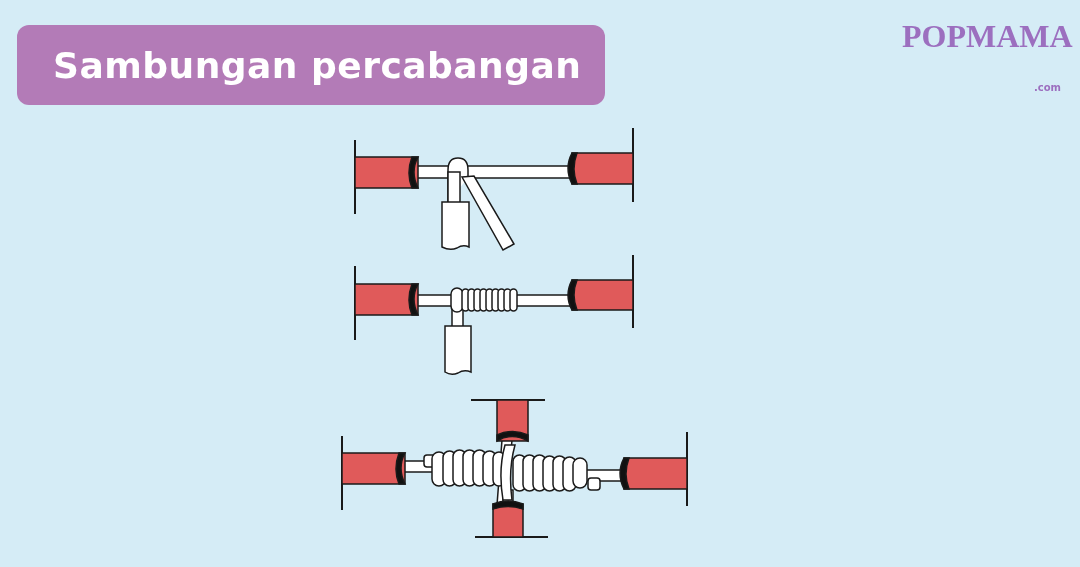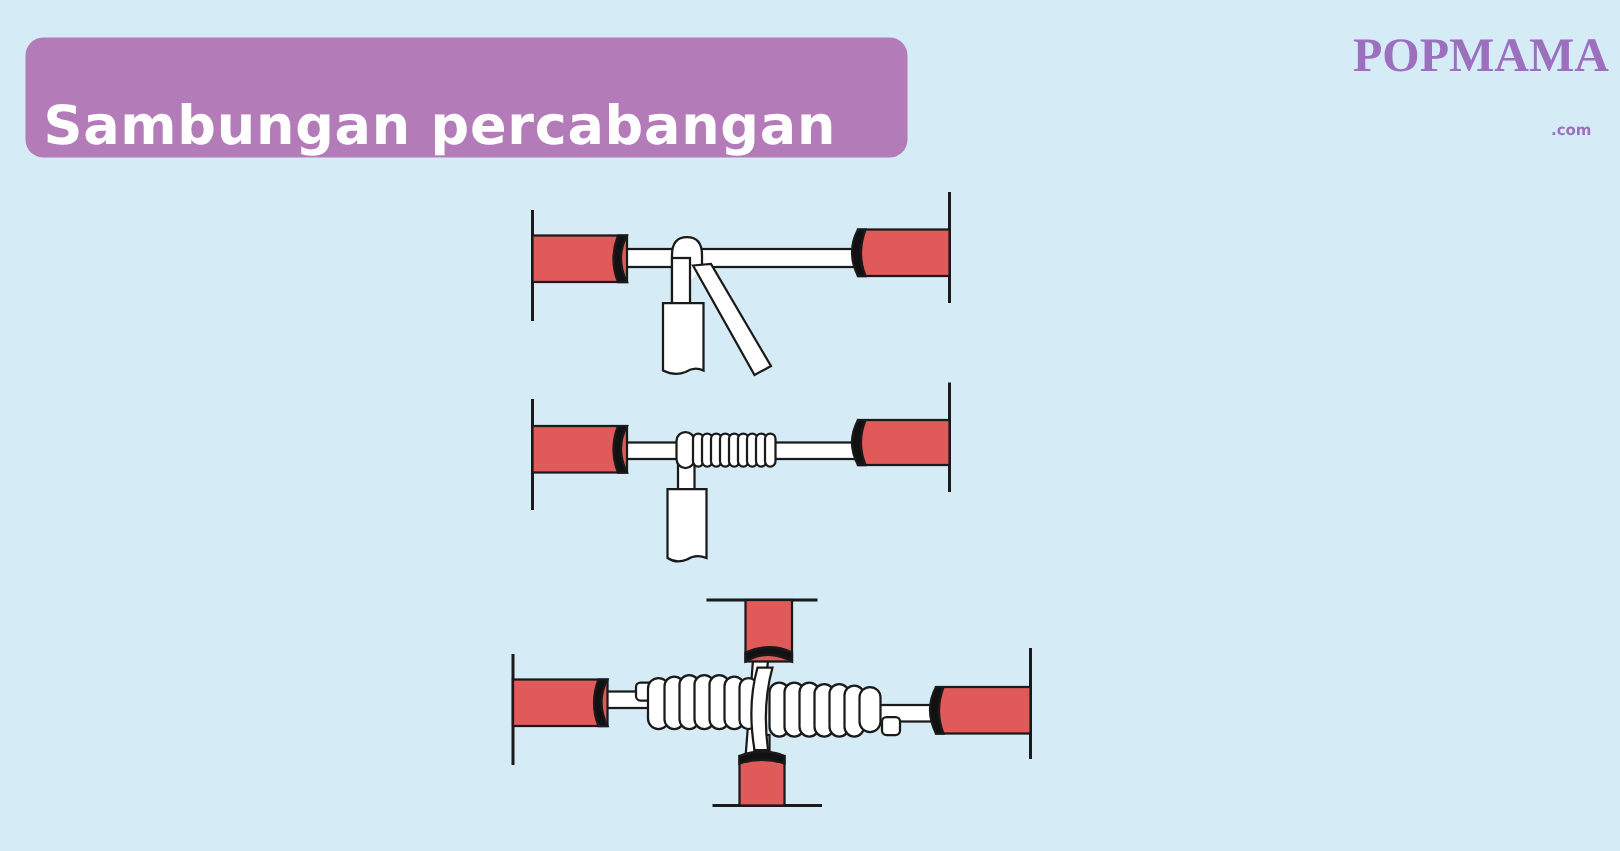--- a/index.html
+++ b/index.html
@@ -5,22 +5,22 @@
   html, body { margin: 0; padding: 0; }
   body {
     width: 1080px; height: 567px; overflow: hidden;
     background: #d5ecf6; position: relative;
     font-family: "DejaVu Sans", sans-serif;
   }
   .title-badge {
     position: absolute; left: 17px; top: 25px;
     width: 588px; height: 80px;
     background: #b37bb7; border-radius: 12px;
-    display: flex; align-items: flex-end;
-    box-sizing: border-box; padding-left: 12px;
+    display: flex; align-items: center;
+    box-sizing: border-box; padding-left: 36px;
   }
   .title-text {
     color: #ffffff; font-size: 36px; font-weight: bold;
     letter-spacing: 0.5px;
     font-family: "DejaVu Sans", sans-serif;
   }
   .logo {
     position: absolute; left: 880px; top: 18px;
     width: 185px; height: 50px;
   }

